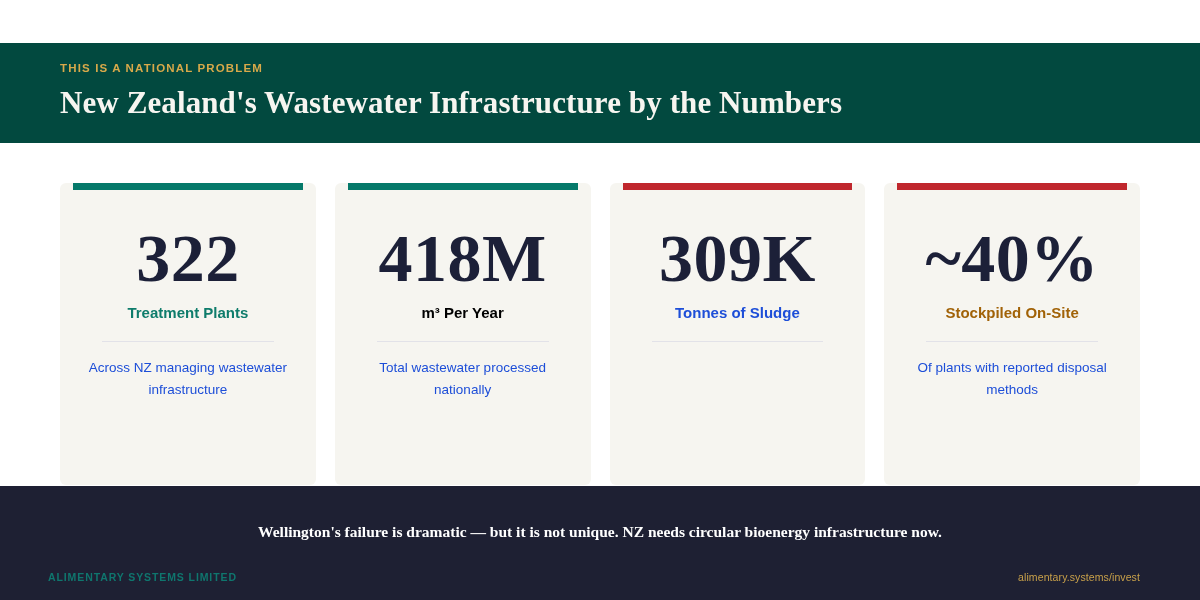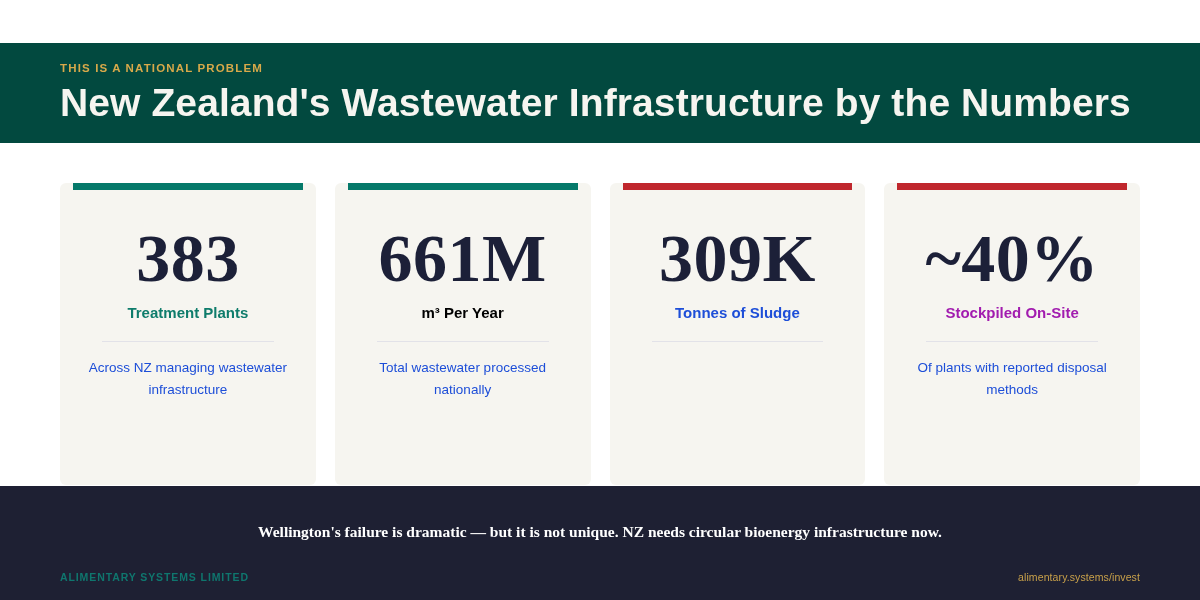--- a/index.html
+++ b/index.html
@@ -38,22 +38,22 @@
     font-family: "Liberation Sans", sans-serif;
     font-size: 11.5px;
     font-weight: bold;
     letter-spacing: 1.15px;
     color: #d8a94a;
     line-height: 14px;
     margin-bottom: 10px;
   }
 
   .headline {
-    font-family: Liberation Sans, sans-serif;
-    font-size: 39px;
+    font-family: Liberation Serif, serif;
+    font-size: 31px;
     font-weight: bold;
     color: #f6f5f0;
     letter-spacing: 0.1px;
     line-height: 36px;
   }
 
   
   .main {
     flex: 1 1 auto;
     background: #ffffff;
@@ -132,21 +132,21 @@
     font-family: Liberation Serif, serif;
     font-size: 15.5px;
     font-weight: bold;
     color: #ffffff;
     line-height: 20px;
     padding-top: 36px;
   }
 
   .footer-row {
     position: absolute;
-    left: 60px;
+    left: 48px;
     right: 60px;
     bottom: 16px;
     display: flex;
     justify-content: space-between;
     align-items: center;
     gap: 10px;
   }
 
   .footer-brand {
     font-family: "Liberation Sans", sans-serif;
@@ -174,45 +174,45 @@
   <div class="header" style="background: rgb(2, 73, 63);">
     <div class="eyebrow" style="color: rgb(216, 169, 74);">THIS IS A NATIONAL PROBLEM</div>
     <div class="headline" style="color: rgb(246, 245, 240);">New Zealand's Wastewater Infrastructure by the Numbers</div>
   </div>
 
   <div class="main">
     <div class="card-grid">
 
       <div class="card">
         <div class="accent-bar" style="background: rgb(5, 121, 106);"></div>
-        <div class="stat-value">383</div>
+        <div class="stat-value">322</div>
         <div class="stat-label" style="color: rgb(14, 124, 107);">Treatment Plants</div>
         <div class="divider"></div>
         <div class="stat-desc">Across NZ managing wastewater infrastructure</div>
       </div>
 
       <div class="card">
         <div class="accent-bar" style="background: rgb(5, 121, 106);"></div>
-        <div class="stat-value">661M</div>
+        <div class="stat-value">418M</div>
         <div class="stat-label" style="color: #000000;">m³ Per Year</div>
         <div class="divider"></div>
         <div class="stat-desc">Total wastewater processed nationally</div>
       </div>
 
       <div class="card">
         <div class="accent-bar" style="background: rgb(192, 39, 45);"></div>
         <div class="stat-value">309K</div>
         <div class="stat-label" style="color: #1d4ed8;">Tonnes of Sludge</div>
         <div class="divider"></div>
       </div>
 
       <div class="card">
         <div class="accent-bar" style="background: rgb(192, 39, 45);"></div>
         <div class="stat-value">~40%</div>
-        <div class="stat-label" style="color: #a21caf;">Stockpiled On-Site</div>
+        <div class="stat-label" style="color: #a16207;">Stockpiled On-Site</div>
         <div class="divider"></div>
         <div class="stat-desc">Of plants with reported disposal methods</div>
       </div>
 
     </div>
   </div>
 
   <div class="footer" style="background: rgb(30, 32, 51);">
     <div class="footer-tagline">Wellington's failure is dramatic — but it is not unique. NZ needs circular bioenergy infrastructure now.</div>
     <div class="footer-row">

